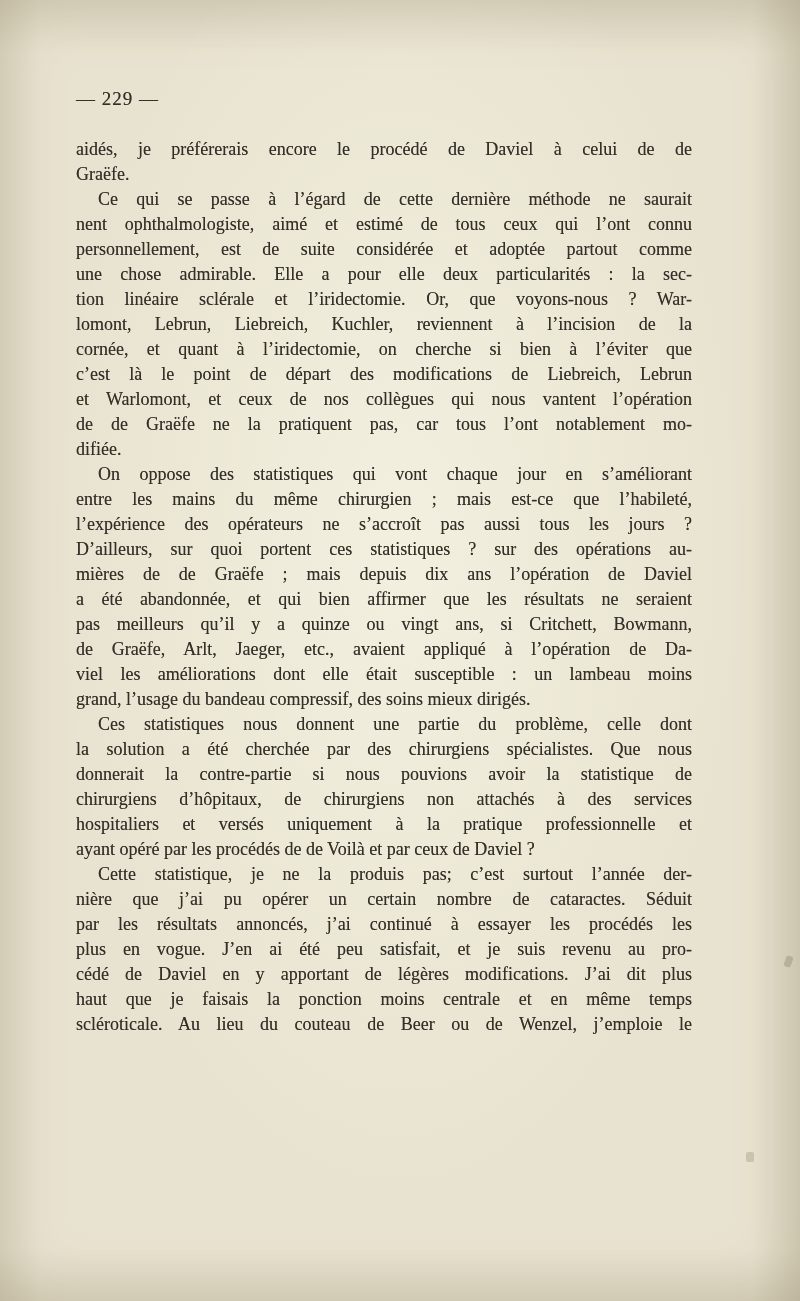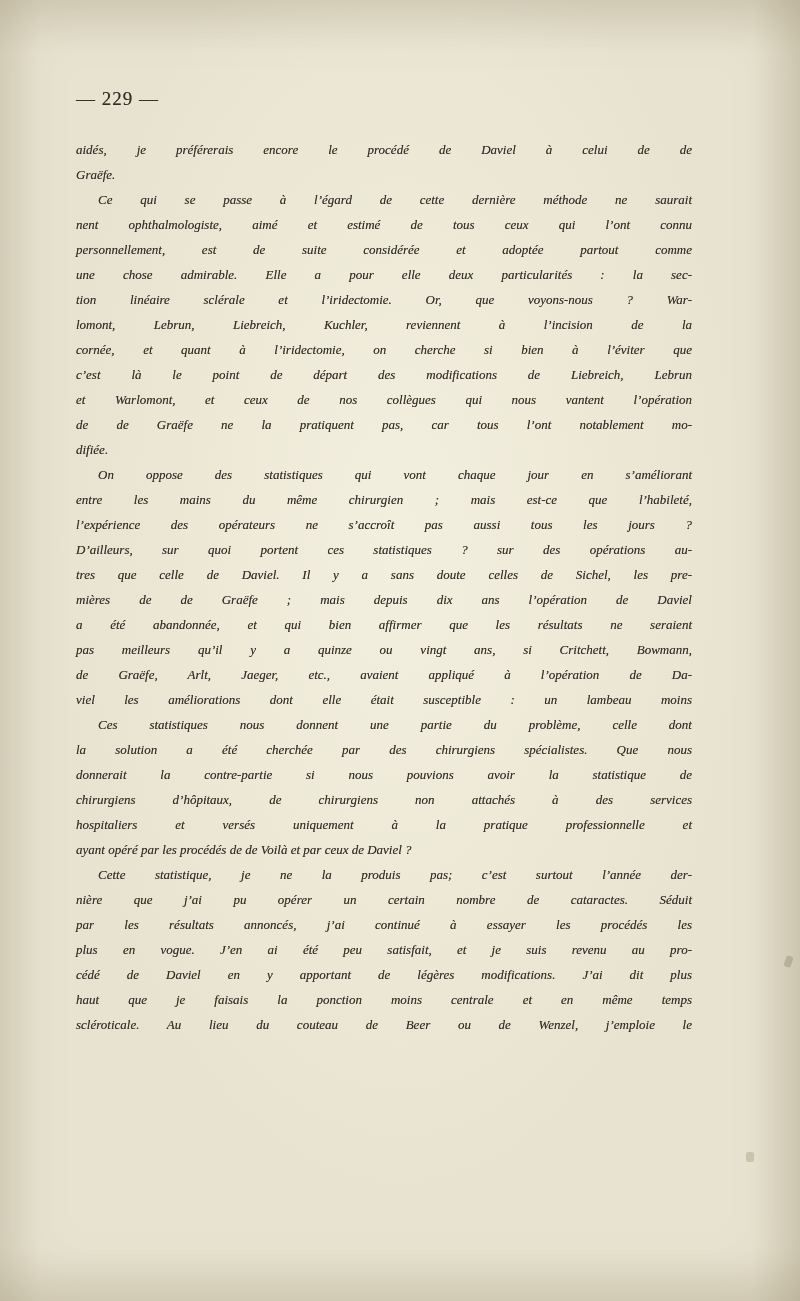--- a/index.html
+++ b/index.html
@@ -30,24 +30,23 @@
     margin-left: 76px;
     width: 616px;
     text-align: left;
     font-size: 19px;
     letter-spacing: 1px;
     text-shadow: 0 0 0.5px rgba(51,46,39,0.6);
   }
   .text-block {
     width: 616px;
     margin: 27px 0 0 76px;
-    font-size: 13px;
+    font-size: 18px;
     line-height: 25px;
     text-shadow: 0 0 0.5px rgba(51,46,39,0.55);
-    font-style: italic;
   }
   .paragraph { margin: 0; }
   .line {
     text-align: justify;
     text-align-last: justify;
   }
   .line.last { text-align-last: left; }
   .line.indent { text-indent: 22px; }
   .artifact {
     position: absolute;
@@ -92,26 +91,26 @@
         <div class="line">c’est là le point de départ des modifications de Liebreich, Lebrun</div>
         <div class="line">et Warlomont, et ceux de nos collègues qui nous vantent l’opération</div>
         <div class="line">de de Graëfe ne la pratiquent pas, car tous l’ont notablement mo-</div>
         <div class="line last">difiée.</div>
       </div>
       <div class="paragraph">
         <div class="line indent">On oppose des statistiques qui vont chaque jour en s’améliorant</div>
         <div class="line">entre les mains du même chirurgien ; mais est-ce que l’habileté,</div>
         <div class="line">l’expérience des opérateurs ne s’accroît pas aussi tous les jours ?</div>
         <div class="line">D’ailleurs, sur quoi portent ces statistiques ? sur des opérations au-</div>
-        <div class="line">tres que celle de Daviel. Il y a sans doute celles de Sichel, les pre-</div>
         <div class="line">mières de de Graëfe ; mais depuis dix ans l’opération de Daviel</div>
         <div class="line">a été abandonnée, et qui bien affirmer que les résultats ne seraient</div>
         <div class="line">pas meilleurs qu’il y a quinze ou vingt ans, si Critchett, Bowmann,</div>
         <div class="line">de Graëfe, Arlt, Jaeger, etc., avaient appliqué à l’opération de Da-</div>
         <div class="line">viel les améliorations dont elle était susceptible : un lambeau moins</div>
+        <div class="line last">grand, l’usage du bandeau compressif, des soins mieux dirigés.</div>
       </div>
       <div class="paragraph">
         <div class="line indent">Ces statistiques nous donnent une partie du problème, celle dont</div>
         <div class="line">la solution a été cherchée par des chirurgiens spécialistes. Que nous</div>
         <div class="line">donnerait la contre-partie si nous pouvions avoir la statistique de</div>
         <div class="line">chirurgiens d’hôpitaux, de chirurgiens non attachés à des services</div>
         <div class="line">hospitaliers et versés uniquement à la pratique professionnelle et</div>
         <div class="line last">ayant opéré par les procédés de de Voilà et par ceux de Daviel ?</div>
       </div>
       <div class="paragraph">

